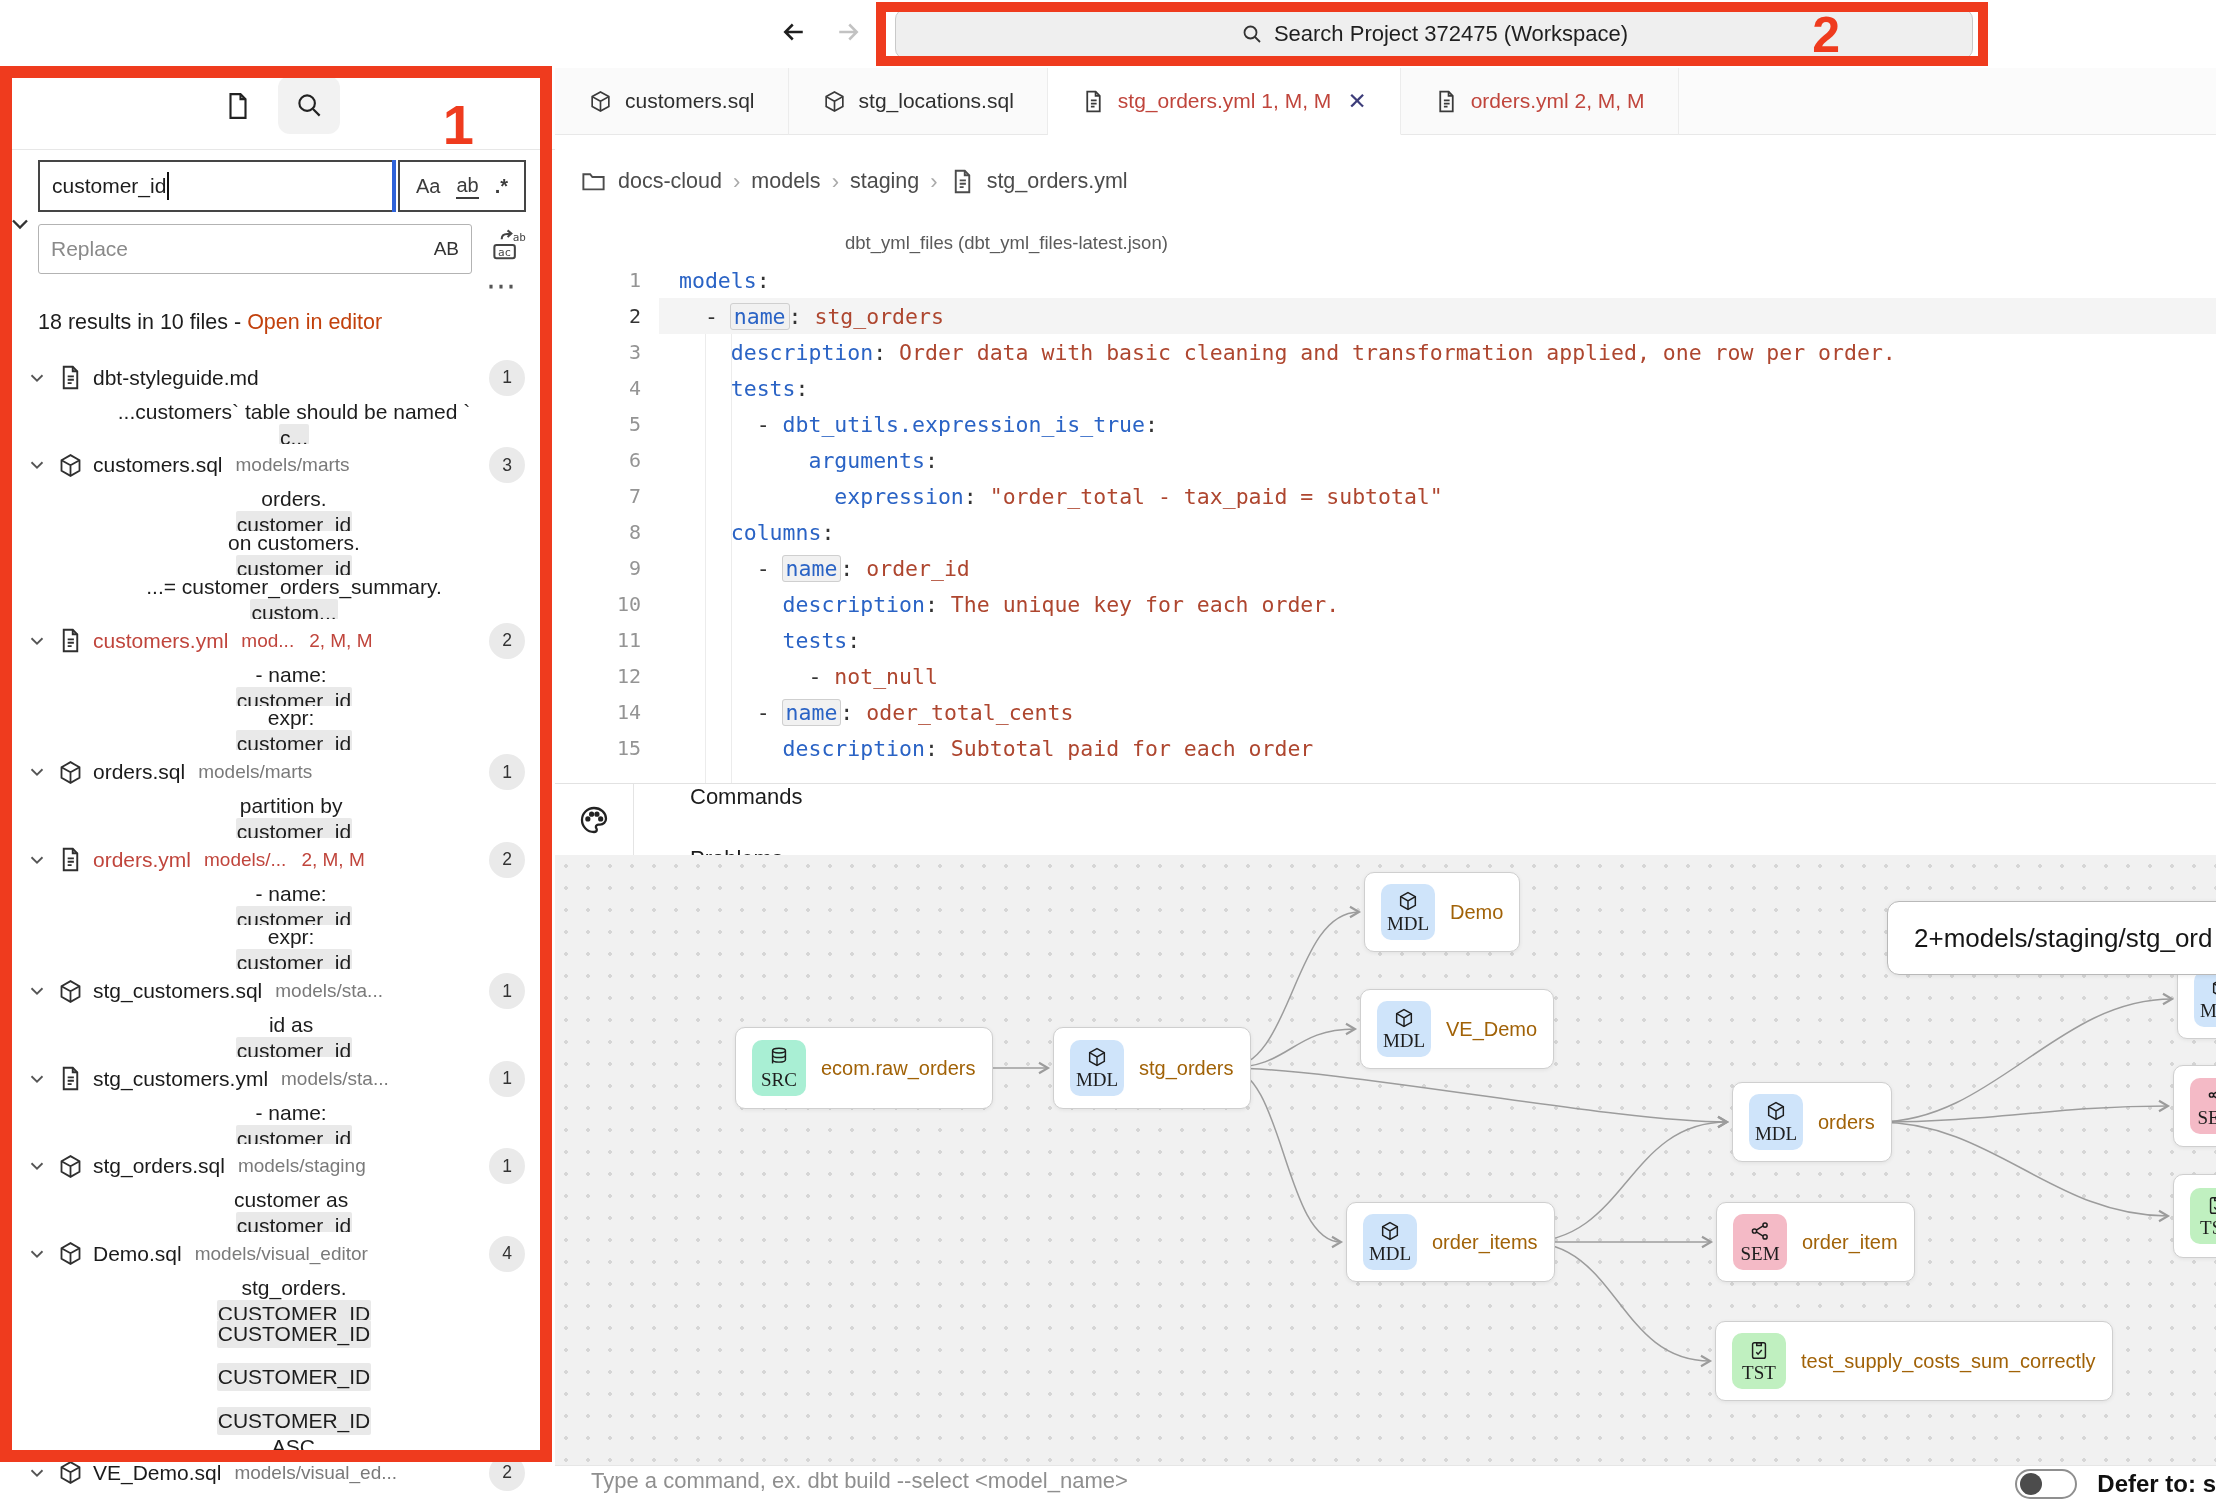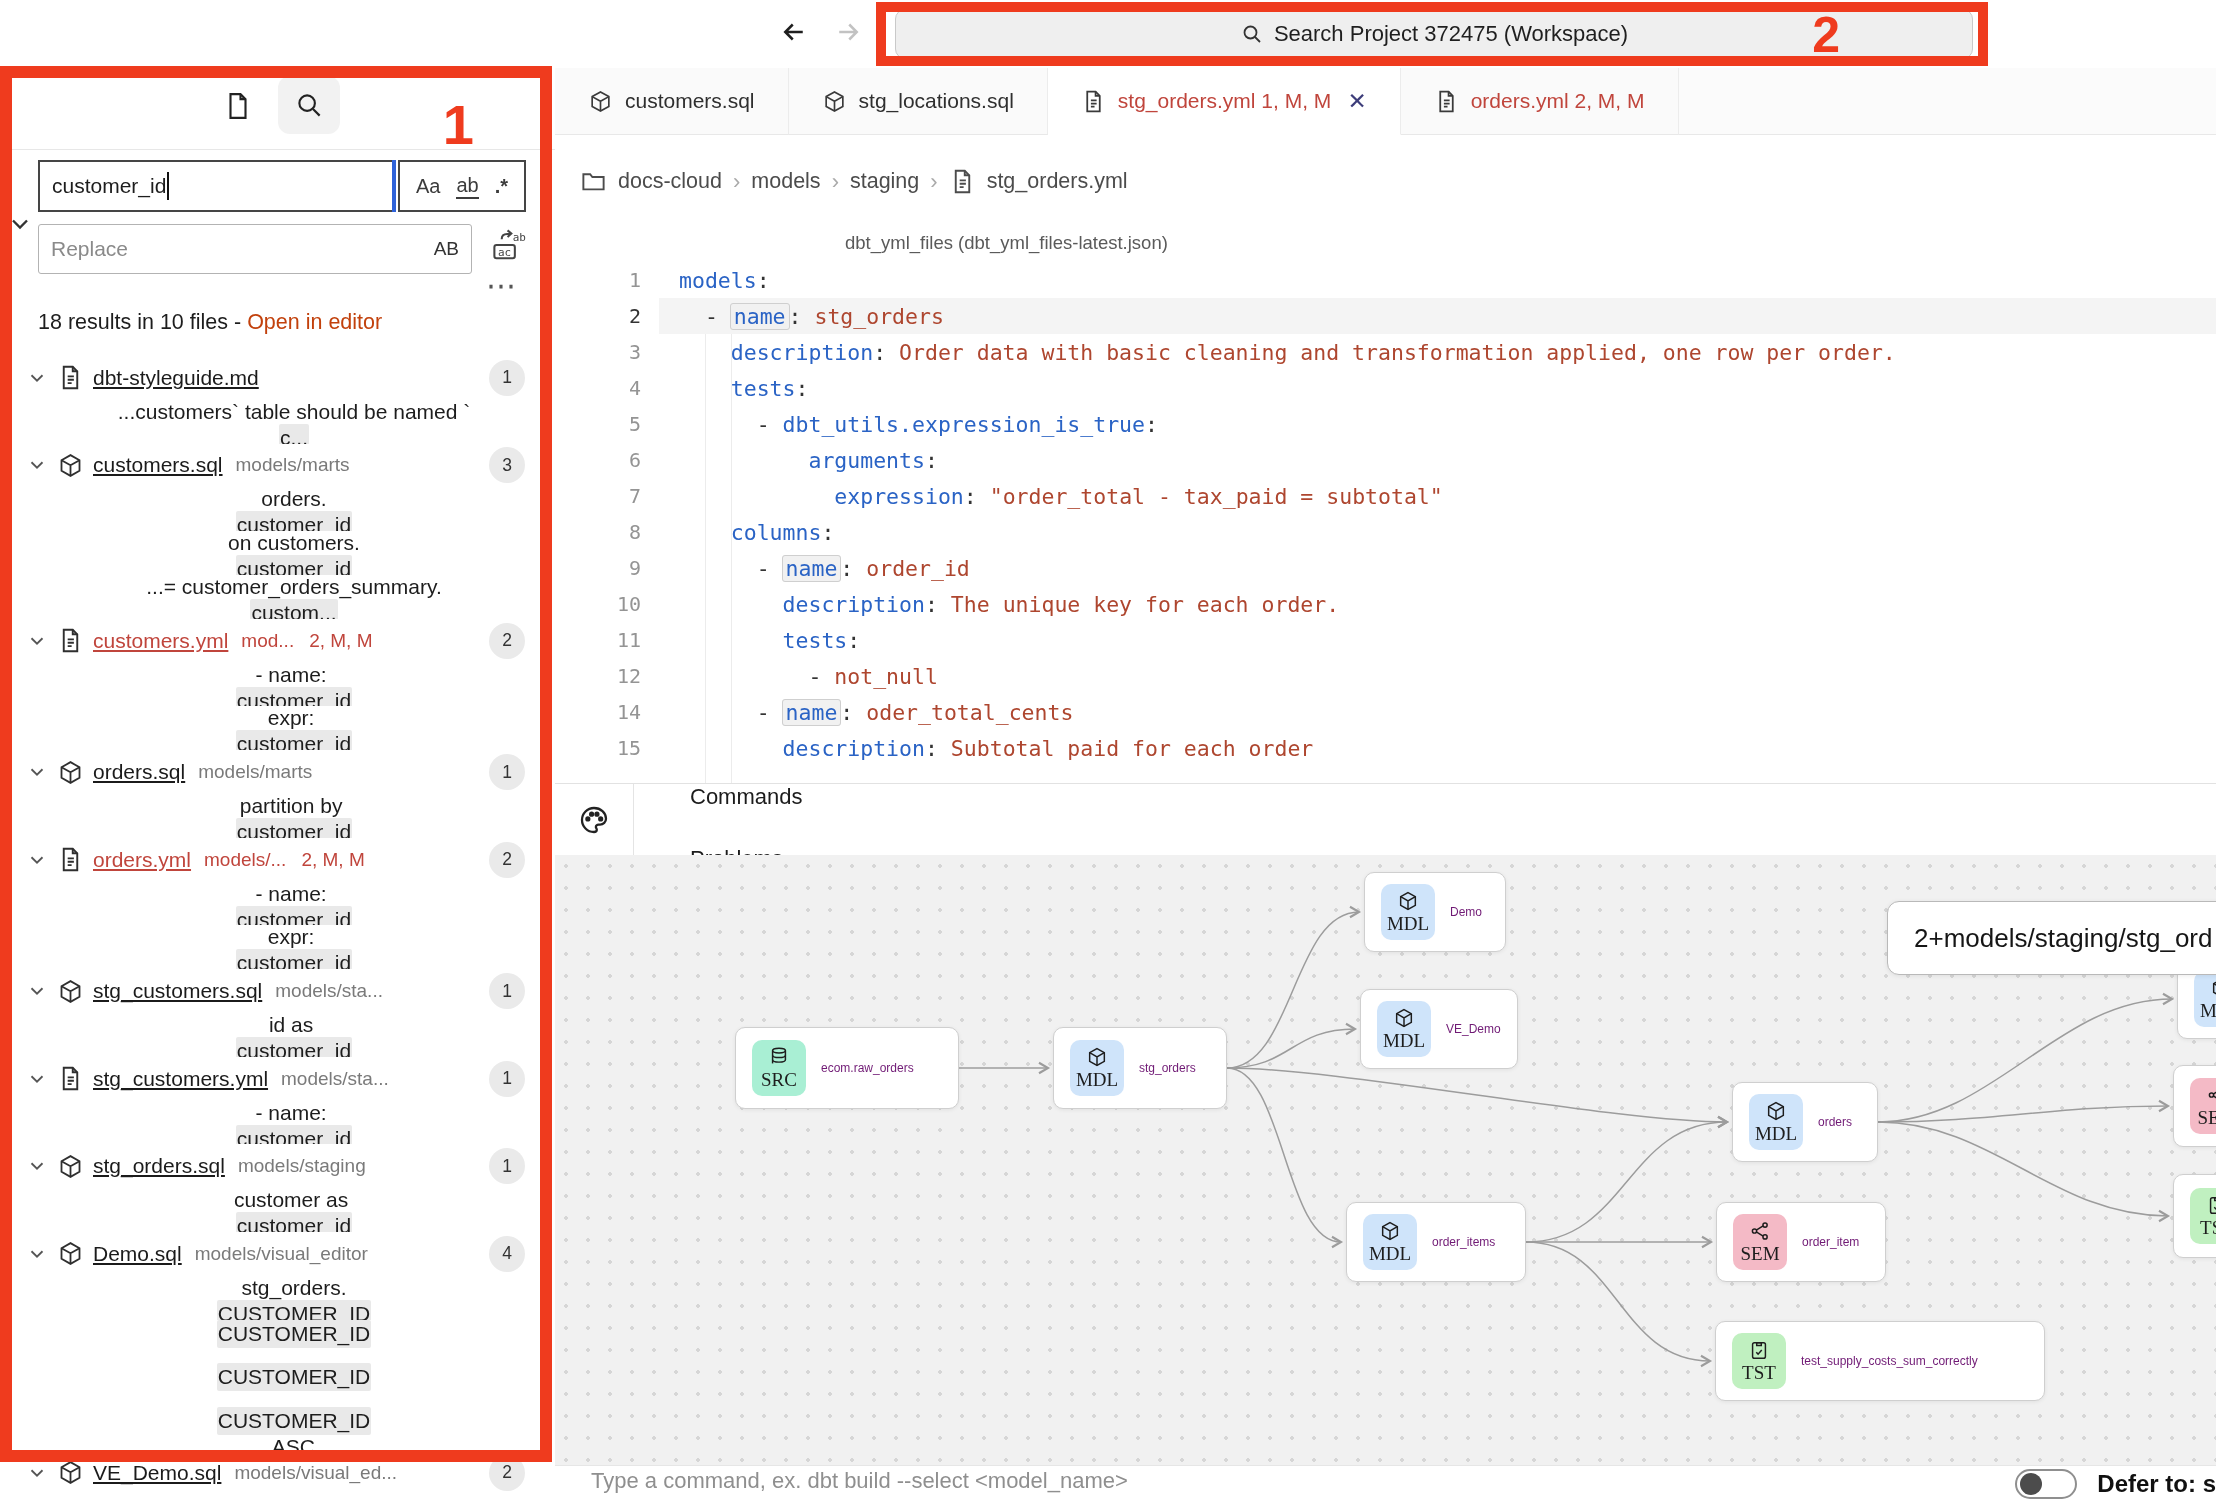--- a/index.html
+++ b/index.html
@@ -39,21 +39,21 @@
   #replace-all-btn svg{width:38px;height:38px;}
   #more-actions{position:absolute;left:486px;top:200px;font-size:30px;color:#555;cursor:pointer;letter-spacing:1px;}
   #summary-line{position:absolute;left:38px;top:242px;font-size:21.5px;white-space:pre;}
   #summary-line .link{color:#c2410c;cursor:pointer;}
   #results{position:absolute;left:0;top:288px;width:543px;bottom:0;overflow:hidden;}
   .file-row{display:flex;align-items:center;height:43.8px;padding-left:26px;gap:9px;cursor:pointer;}
   .file-row .chev{width:22px;height:22px;color:#555;flex-shrink:0;}
   .file-row .chev svg{width:22px;height:22px;}
   .file-row .ficon{width:27px;height:27px;color:#2f2f2f;flex-shrink:0;}
   .file-row .ficon svg{width:27px;height:27px;}
-  .file-row .fname{font-size:21px;color:#1b1b1b;white-space:nowrap;text-decoration:underline;}
+  .file-row .fname{font-size:21px;color:#1b1b1b;white-space:nowrap;}
   .file-row .fpath{font-size:19px;color:#7a7a7a;margin-left:4px;white-space:nowrap;}
   .file-row .fflags{font-size:19px;margin-left:6px;white-space:nowrap;}
   .file-row.red .fname,.file-row.red .fpath,.file-row.red .fflags{color:#c0453c;}
   .count-badge{margin-left:auto;margin-right:18px;min-width:36px;height:36px;border-radius:18px;background:#eaeaea;
       display:flex;align-items:center;justify-content:center;font-size:17.5px;color:#333;flex-shrink:0;}
   .match-row{display:flex;align-items:center;height:43.8px;padding-left:45px;font-size:21px;color:#1d1d1d;
       white-space:pre;cursor:pointer;overflow:hidden;flex-direction:column;}
   .match-row .hl{background:#e9e9e9;border-radius:2px;padding:2px 1px;}
   
   #main{position:absolute;left:555px;top:68px;width:1661px;height:1432px;}
@@ -95,21 +95,21 @@
   
   #canvas{position:absolute;left:0;top:787px;width:1661px;height:610px;overflow:hidden;background:#f1f1f1;
       background-image:radial-gradient(#d6d6d6 1.6px,transparent 1.6px);background-size:22px 22px;}
   #edges{position:absolute;left:0;top:0;}
   .node{position:absolute;background:#fff;border:1.5px solid #cfcfcf;border-radius:10px;
       box-shadow:0 1px 4px rgba(0,0,0,0.07);display:flex;align-items:center;gap:15px;padding:0 16px;cursor:pointer;box-sizing:border-box;}
   .nbadge{width:54px;height:56px;border-radius:10px;display:flex;flex-direction:column;align-items:center;
       justify-content:center;gap:1px;flex-shrink:0;color:#1d1d1d;}
   .nbadge svg{width:22px;height:22px;}
   .nbadge .bl{font-size:19px;font-family:Liberation Serif, serif;}
-  .nlabel{font-size:12px;color:#701a75;white-space:nowrap;}
+  .nlabel{font-size:20px;color:#a16207;white-space:nowrap;}
   #infobox{position:absolute;background:#fff;border:1.5px solid #b9b9b9;border-radius:12px;
       box-shadow:0 1px 5px rgba(0,0,0,0.08);display:flex;align-items:center;padding:0 26px;font-size:26px;
       color:#161616;white-space:nowrap;box-sizing:border-box;}
   
   #cmdbar{position:absolute;left:0;top:1397px;width:1661px;height:35px;background:#fff;border-top:1px solid #e6e6e6;}
   #cmd-placeholder{position:absolute;left:36px;top:2px;font-size:22px;color:#8f8f8f;}
   #cmd-right{position:absolute;right:0;top:0;height:35px;display:flex;align-items:center;gap:20px;}
   #defer-toggle{width:62px;height:30px;border-radius:16px;border:2px solid #8f8f8f;background:#fff;position:relative;cursor:pointer;box-sizing:border-box;flex-shrink:0;}
   #defer-toggle .knob{position:absolute;left:3px;top:2px;width:22px;height:22px;border-radius:50%;background:#4c4c4c;}
   #defer-label{font-size:24px;font-weight:700;color:#101010;white-space:nowrap;}

